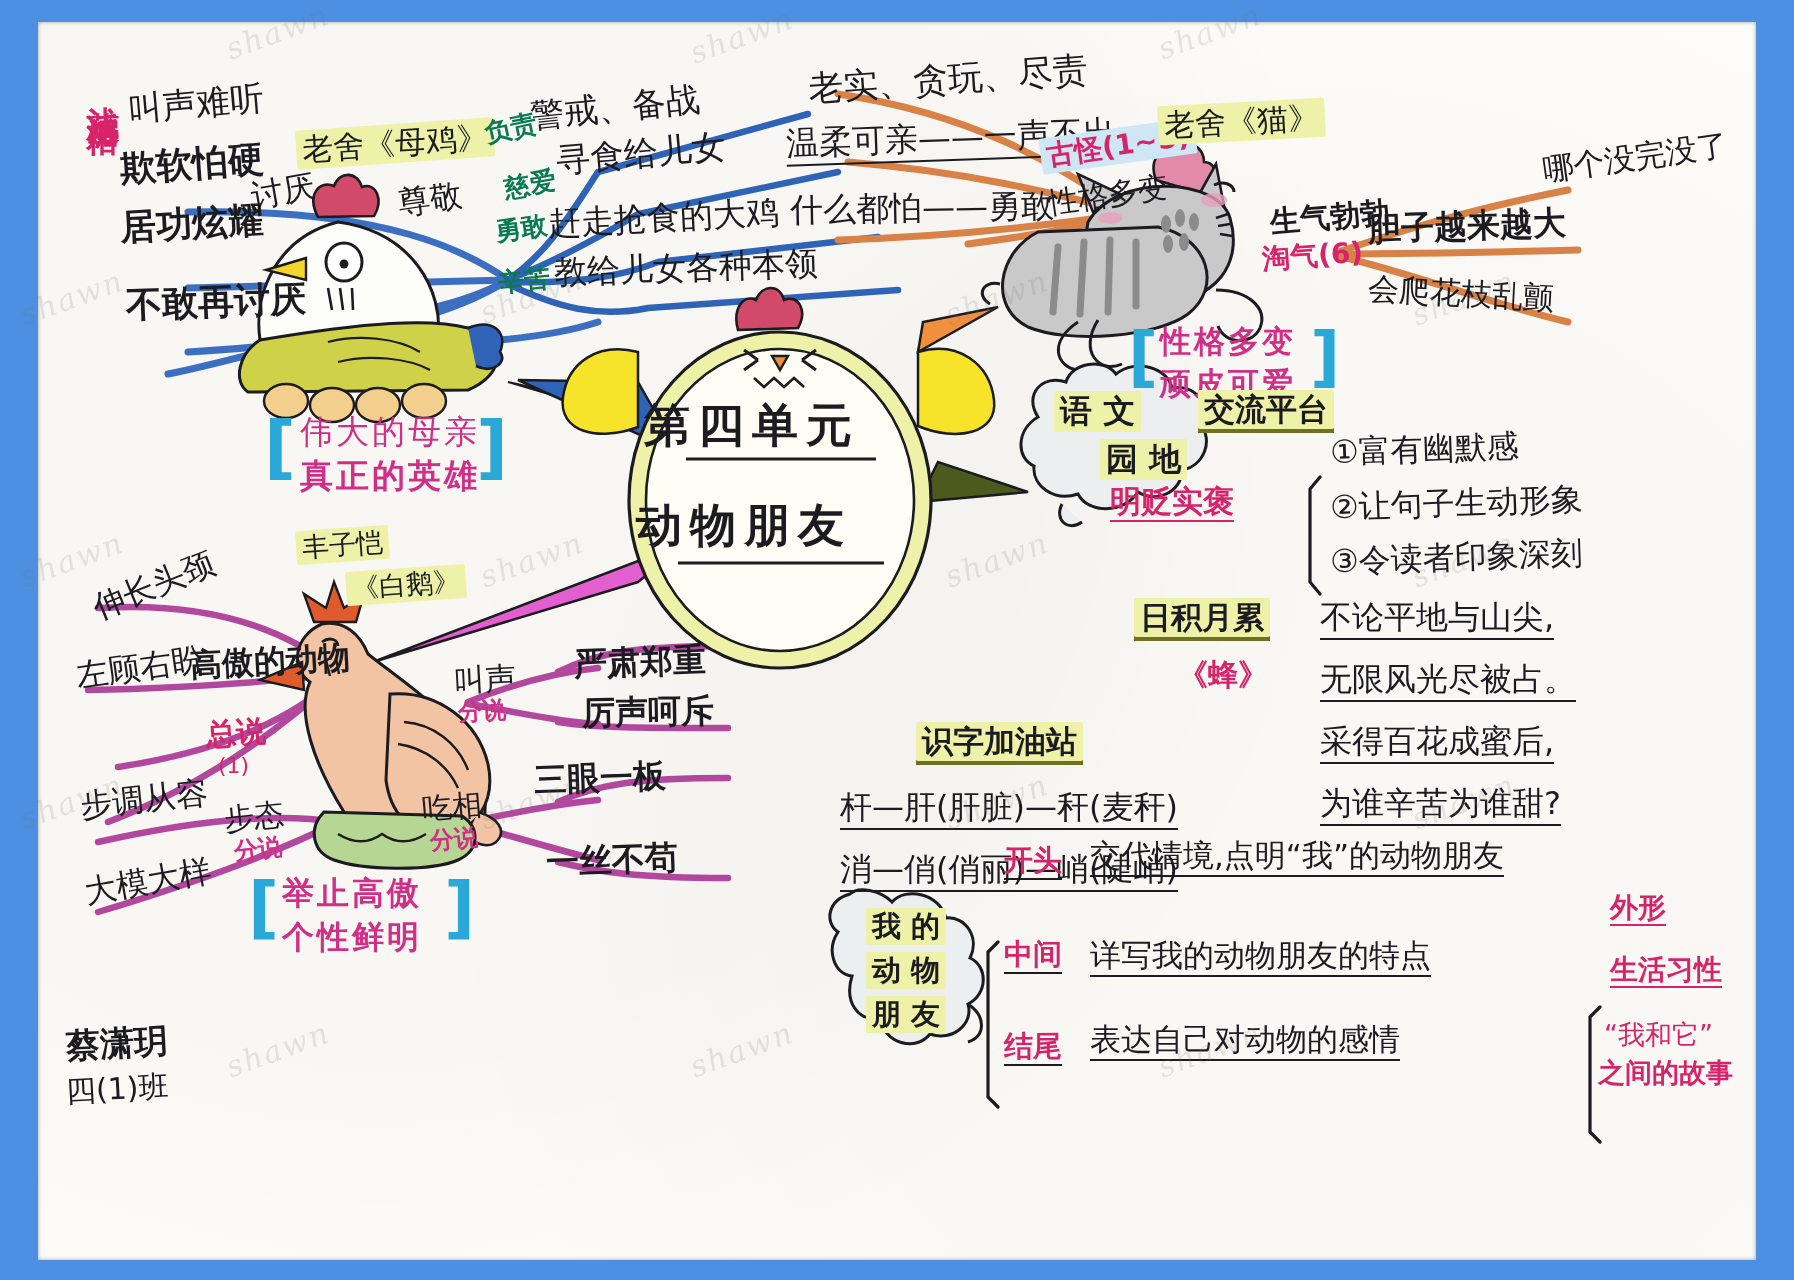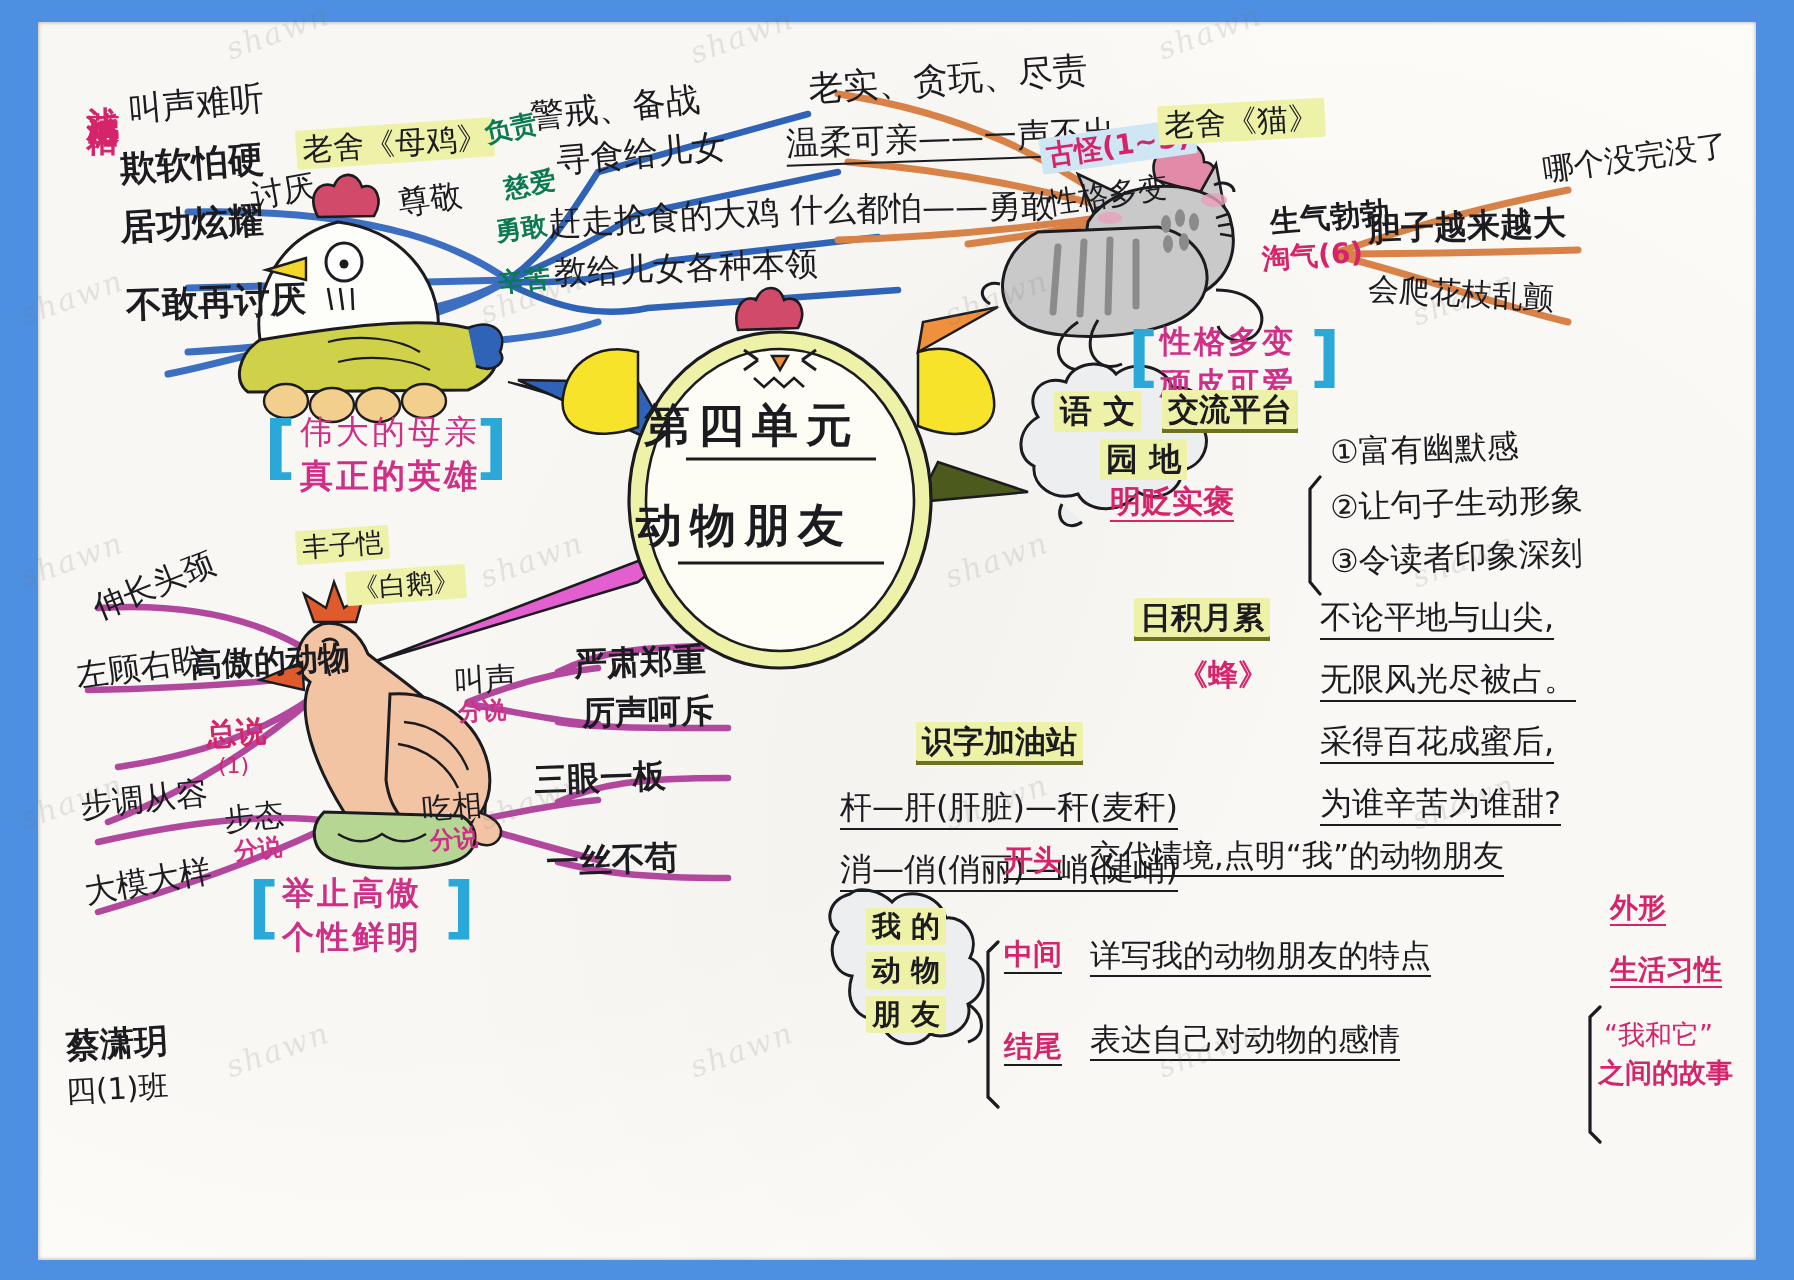--- a/index.html
+++ b/index.html
@@ -303,21 +303,21 @@
   <div class="t magenta" style="left:244px;top:854px;font-size:32px;font-weight:bold;letter-spacing:3px;">举止高傲</div>
   <div class="t magenta" style="left:244px;top:898px;font-size:32px;font-weight:bold;letter-spacing:3px;">个性鲜明</div>
 
   <div class="t ink" style="left:1016px;top:372px;font-size:32px;font-weight:bold;">
     <span class="hl">语 文</span>
   </div>
   <div class="t ink" style="left:1016px;top:420px;font-size:32px;font-weight:bold;padding-left:46px;">
     <span class="hl">园 地</span>
   </div>
 
-  <div class="t ink ul-olive" style="left:1124px;top:370px;font-size:31px;font-weight:bold;">
+  <div class="t ink ul-olive" style="left:1160px;top:370px;font-size:31px;font-weight:bold;">
     <span class="hl">交流平台</span>
   </div>
   <div class="t pink ul-pink" style="left:1072px;top:462px;font-size:31px;font-weight:bold;">明贬实褒</div>
 
   <div class="t ink" style="left:1292px;top:410px;font-size:32px;transform:rotate(-2deg);">①富有幽默感</div>
   <div class="t ink" style="left:1292px;top:464px;font-size:32px;transform:rotate(-2deg);">②让句子生动形象</div>
   <div class="t ink" style="left:1292px;top:518px;font-size:32px;transform:rotate(-2deg);">③令读者印象深刻</div>
 
   <div class="t ink ul-olive" style="left:1096px;top:578px;font-size:31px;font-weight:bold;">
     <span class="hl">日积月累</span>

